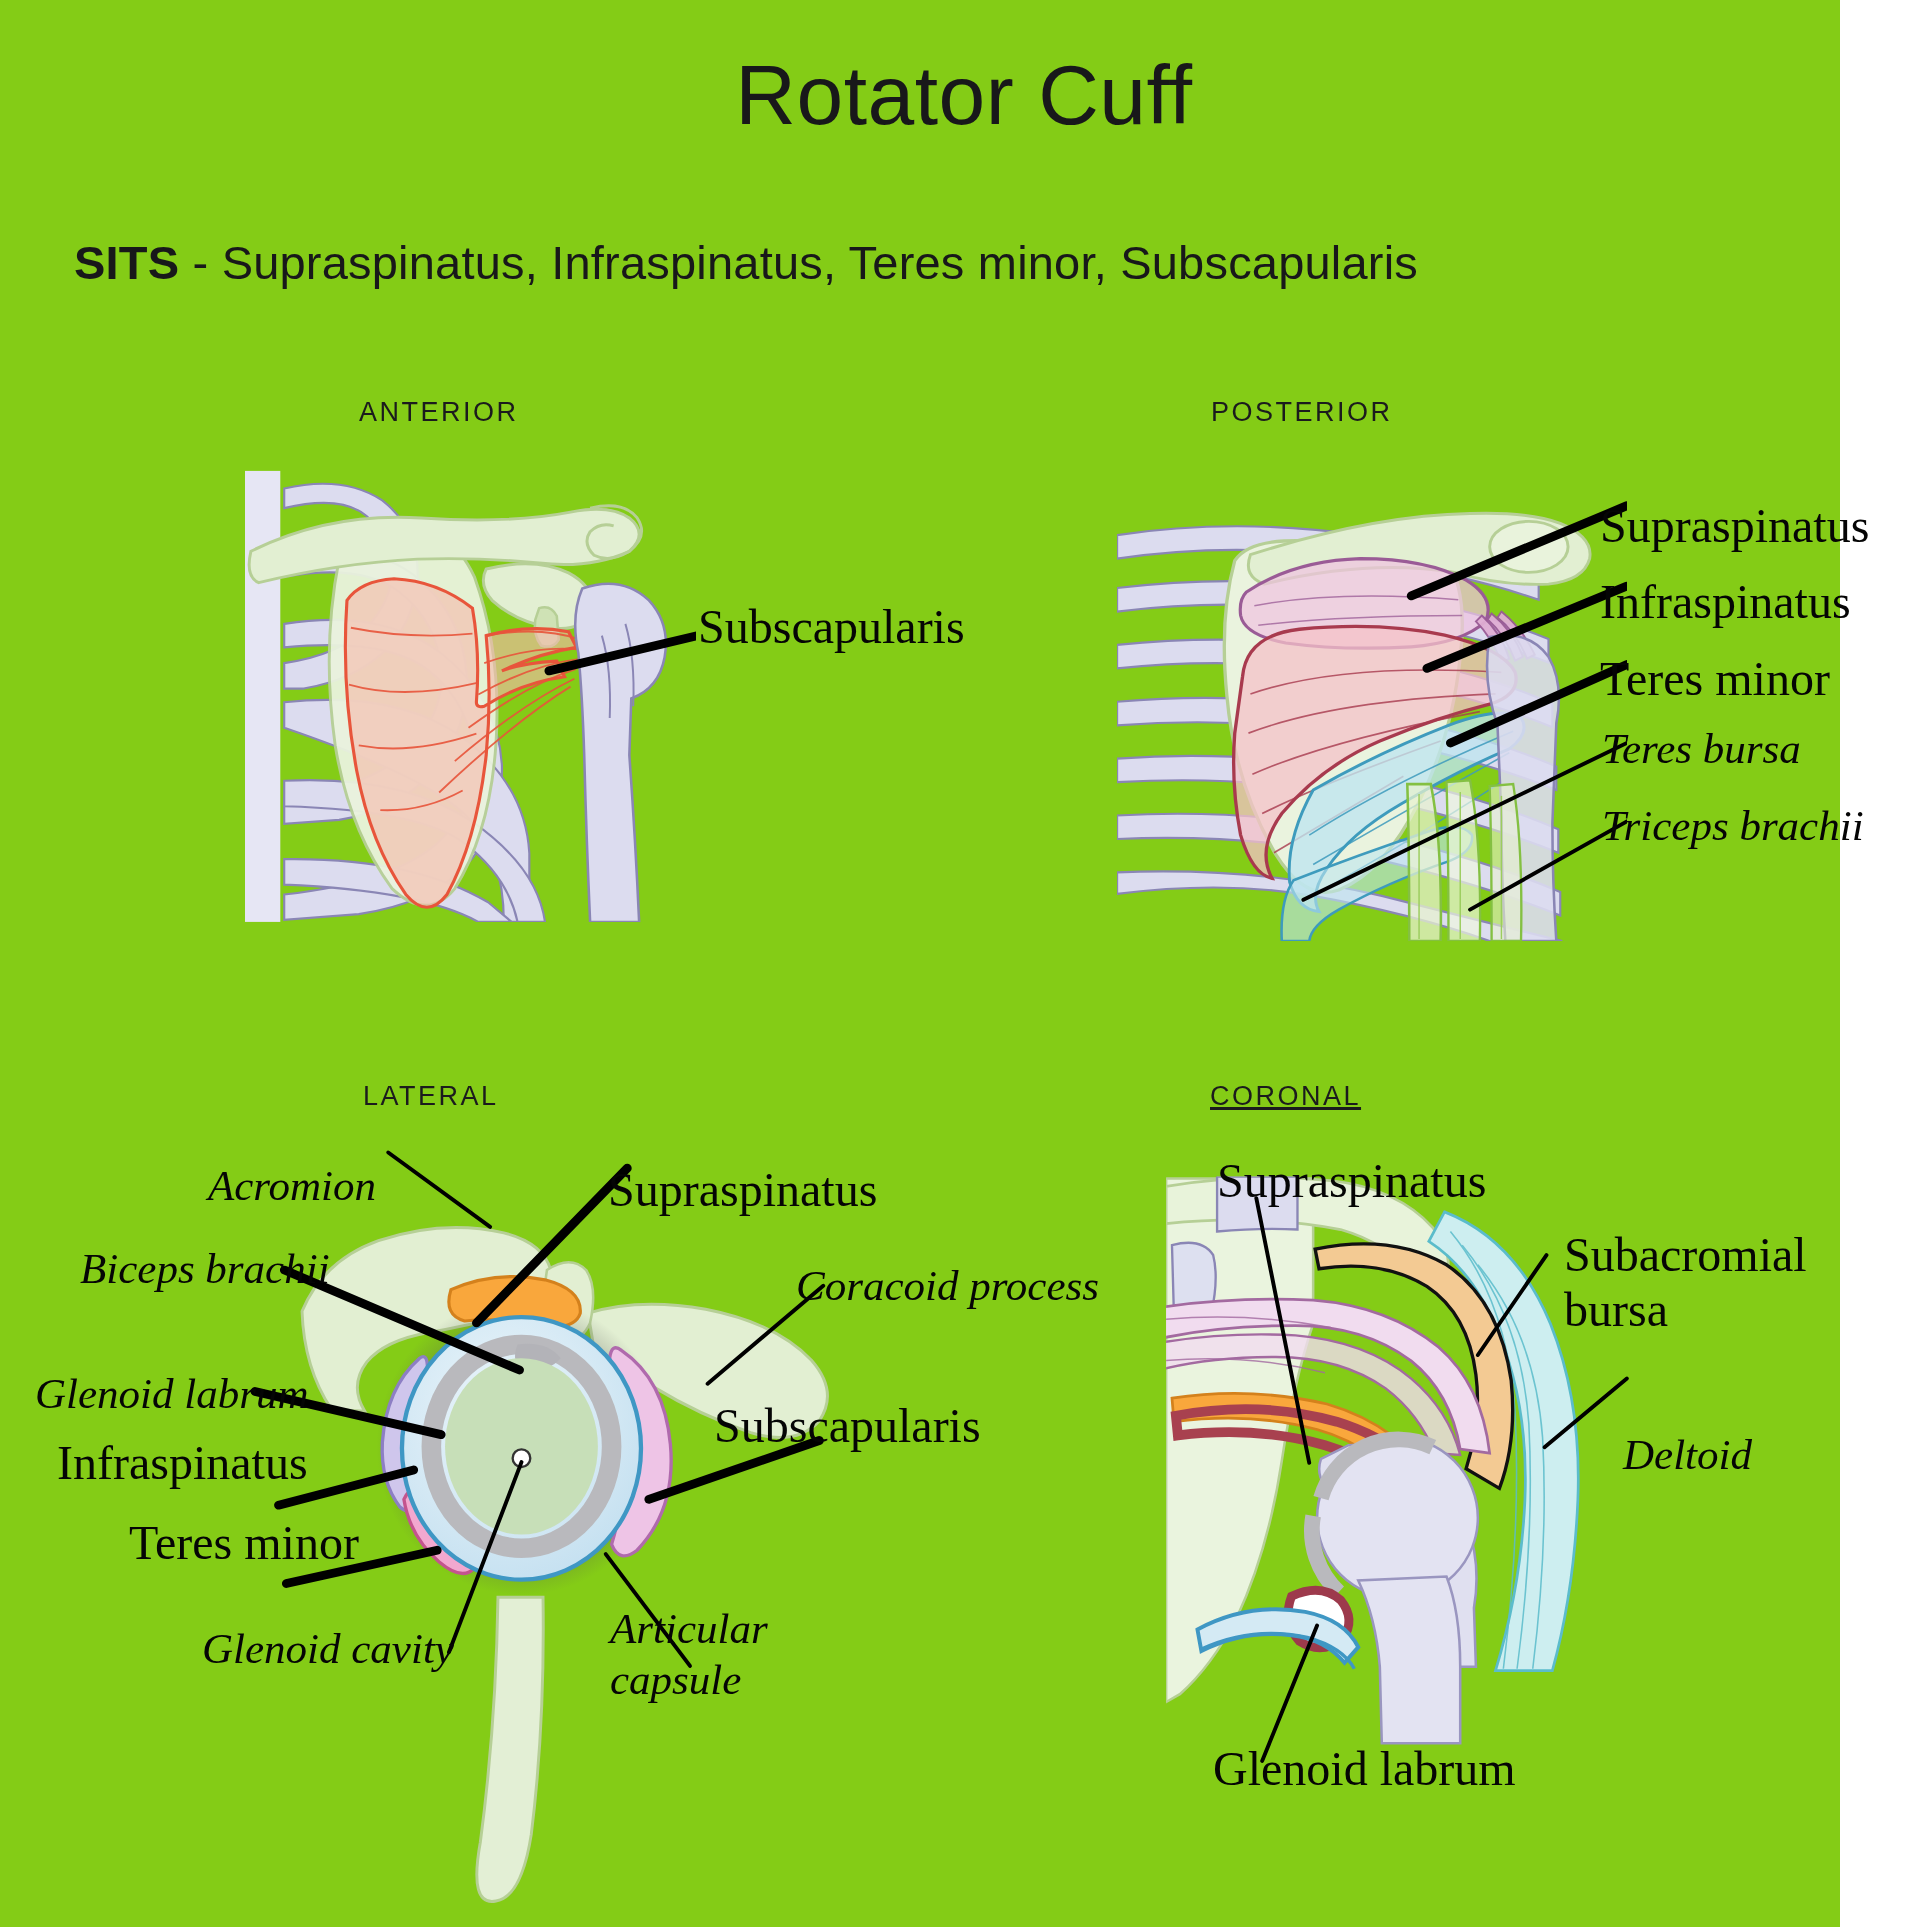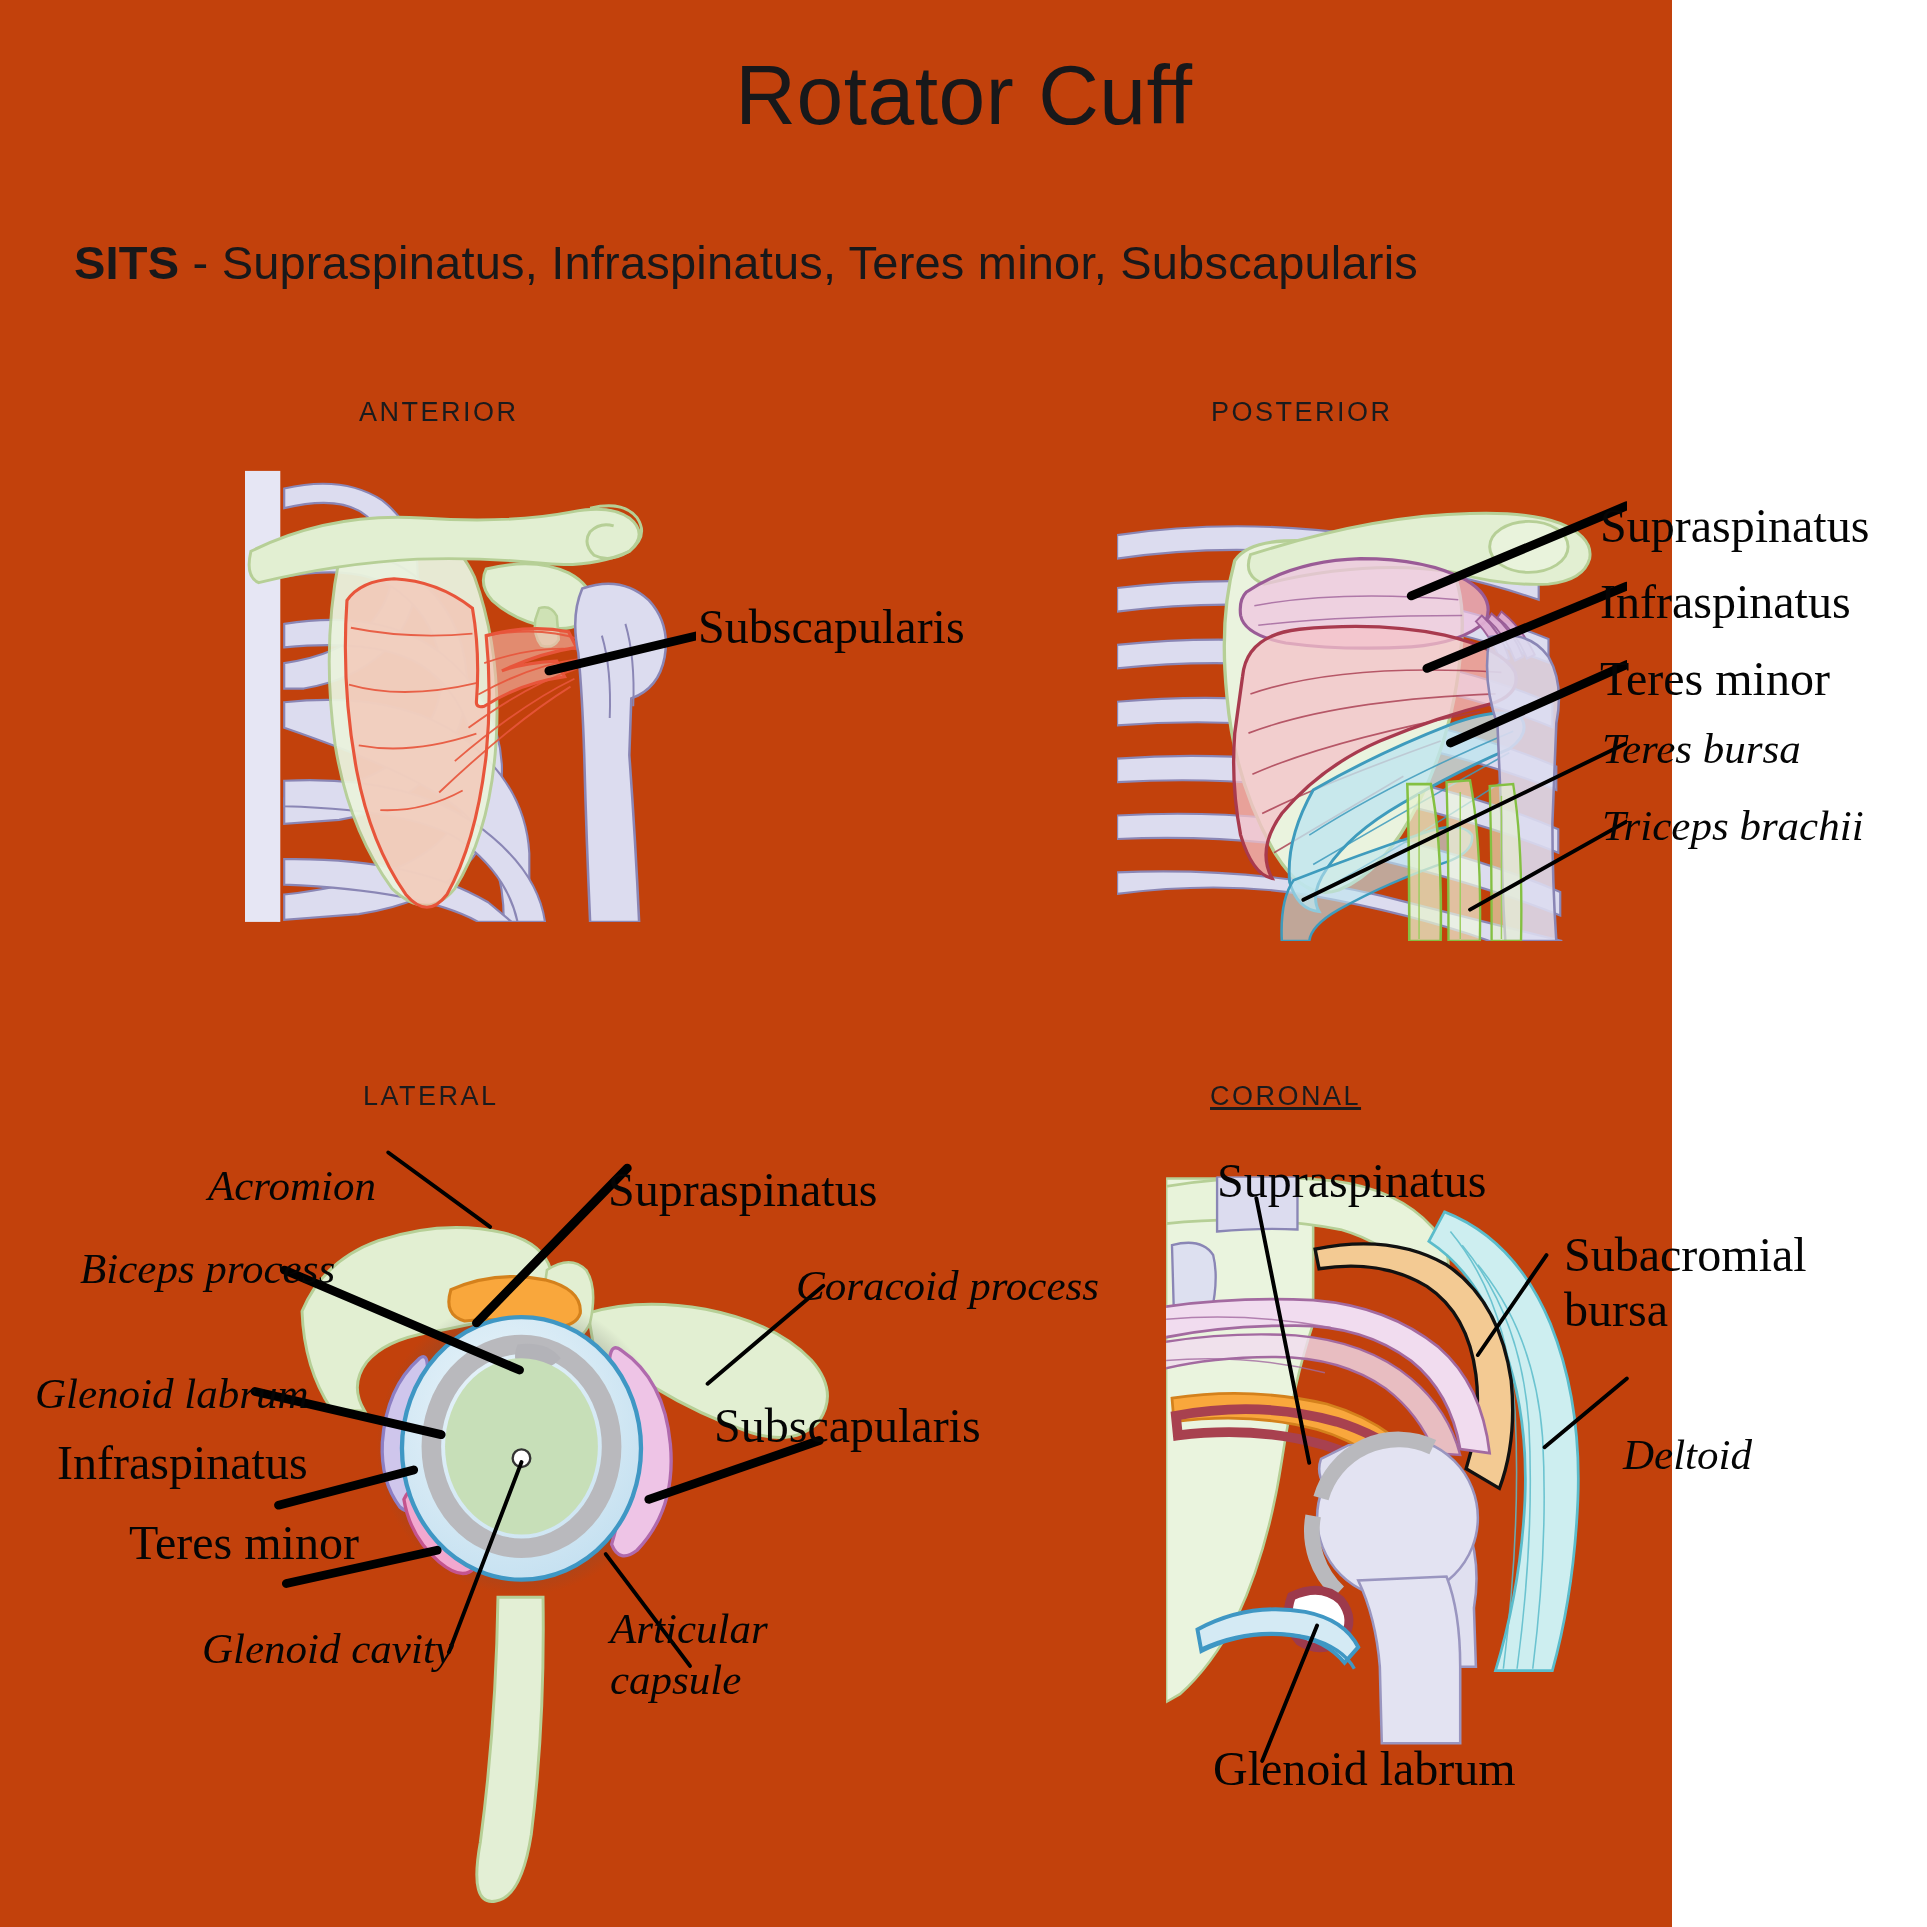--- a/index.html
+++ b/index.html
@@ -2,21 +2,21 @@
 <html><head>
 <meta charset="utf-8">
 <style>
   html,body{margin:0;padding:0;background:#fff;}
   body{
     width:1928px;height:1928px;
     font-family:"Liberation Serif", serif;
     -webkit-font-smoothing:antialiased;
     overflow:hidden;position:relative;
   }
-  #page{position:relative;width:1672px;height:1928px;background:#c2410c;}
+  #page{position:relative;width:1840px;height:1928px;background:#84cc16;}
 
   
   .title{
     position:absolute;left:0;top:47px;width:1928px;text-align:center;
     font-family:"Liberation Sans", sans-serif;
     font-weight:400;font-size:84px;color:#18181a;letter-spacing:0.5px;
   }
   .subtitle{
     position:absolute;left:74px;top:235px;width:1784px;
     font-family:"Liberation Sans", sans-serif;
@@ -250,21 +250,21 @@
     <path class="lead thick" d="M146 382 L-8 416"></path>
     <path class="lead thin" d="M232 292 L158 486"></path>
     <path class="lead thick" d="M186 150 L340 -8"></path>
     <path class="lead thin" d="M422 212 L540 112"></path>
     <path class="lead thick" d="M362 330 L536 270"></path>
     <path class="lead thin" d="M318 386 L404 500"></path>
   </svg>
   </div>
 
   <div class="lbl it" style="left:208px;top:1164px;">Acromion</div>
-  <div class="lbl it" style="left:80px; top:1247px;">Biceps process</div>
+  <div class="lbl it" style="left:80px; top:1247px;">Biceps brachii</div>
   <div class="lbl it" style="left:35px; top:1372px;">Glenoid labrum</div>
   <div class="lbl up" style="left:57px; top:1439px;">Infraspinatus</div>
   <div class="lbl up" style="left:129px;top:1519px;">Teres minor</div>
   <div class="lbl it" style="left:202px;top:1627px;">Glenoid cavity</div>
   <div class="lbl up" style="left:608px;top:1166px;">Supraspinatus</div>
   <div class="lbl it" style="left:796px;top:1264px;text-align:center;">Coracoid process</div>
   <div class="lbl up" style="left:714px;top:1402px;">Subscapularis</div>
   <div class="lbl it" style="left:610px;top:1607px;">Articular</div>
   <div class="lbl it" style="left:610px;top:1658px;">capsule</div>
 

